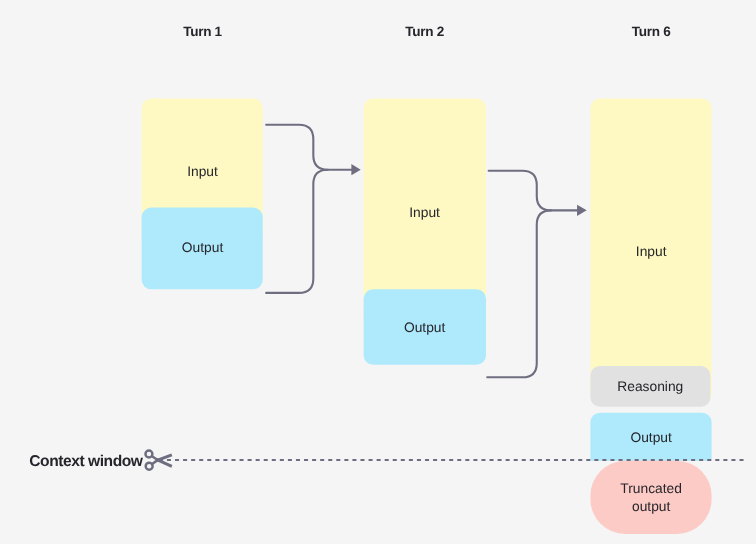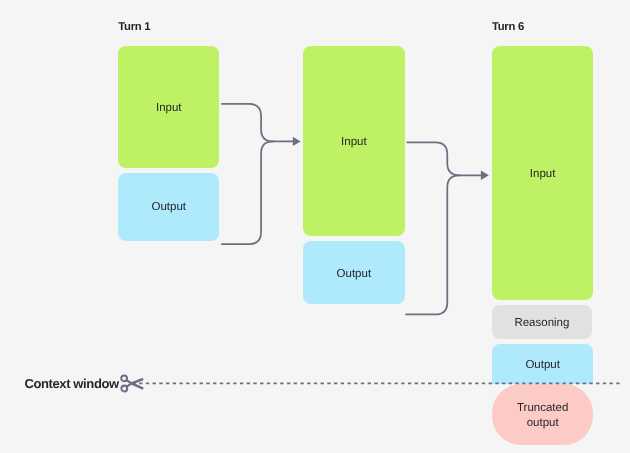--- a/index.html
+++ b/index.html
@@ -13,39 +13,39 @@
     overflow:hidden;
     position:relative;
   }
   #stage{position:absolute;left:0;top:0;width:630px;height:453px;}
 
   .col-title{
     position:absolute;
     font-size:11.3px;
     font-weight:bold;
     color:#25252b;
-    text-align:left;
+    text-align:center;
     letter-spacing:-0.25px;
     line-height:12px;
   }
 
   .blk{
     position:absolute;
     border-radius:8px;
     display:flex;
     align-items:center;
     justify-content:center;
     text-align:center;
     font-size:11.5px;
     color:#25252b;
     line-height:14.6px;
     padding-top:2.4px;
     box-sizing:border-box;
   }
-  .blk.green{background:#bef264;}
+  .blk.green{background:#fef9c3;margin-top:36px;}
   .blk.blue{background:#afeafc;}
   .blk.gray{background:#e1e1e1;}
   .blk.pink{background:#fdcbc6;}
   .blk.top-round{border-radius:8px 8px 0 0;}
   .blk.bottom-round{border-radius:0 0 8px 8px;}
   .blk.stack{flex-direction:column;}
 
   svg.wires{position:absolute;left:0;top:0;width:630px;height:453px;overflow:visible;}
 
   .ctx-label{
@@ -59,20 +59,21 @@
   }
   .scissors{position:absolute;left:119px;top:374px;width:26px;height:20px;}
   .cutline{position:absolute;left:0;top:0;width:630px;height:453px;}
 </style>
 </head>
 <body>
 
 <div id="stage">
 
   <div class="col-title" style="left:118.2px;top:21.4px;width:101.2px;">Turn 1</div>
+  <div class="col-title" style="left:303.1px;top:21.4px;width:101.5px;">Turn 2</div>
   <div class="col-title" style="left:491.9px;top:21.4px;width:101.5px;">Turn 6</div>
 
   <div class="blk green" style="left:118.2px;top:46.1px;width:101.2px;height:122.2px;">Input</div>
   <div class="blk blue" style="left:118.2px;top:173.1px;width:101.2px;height:68px;padding-top:0.6px;">Output</div>
 
   <div class="blk green" style="left:303.1px;top:45.8px;width:101.5px;height:190.5px;">Input</div>
   <div class="blk blue" style="left:303.1px;top:241.3px;width:101.5px;height:63.1px;">Output</div>
 
   <div class="blk green" style="left:491.9px;top:45.9px;width:101.5px;height:253.9px;">Input</div>
   <div class="blk gray" style="left:491.9px;top:304.5px;width:100px;height:34px;padding-top:2.75px;">Reasoning</div>

